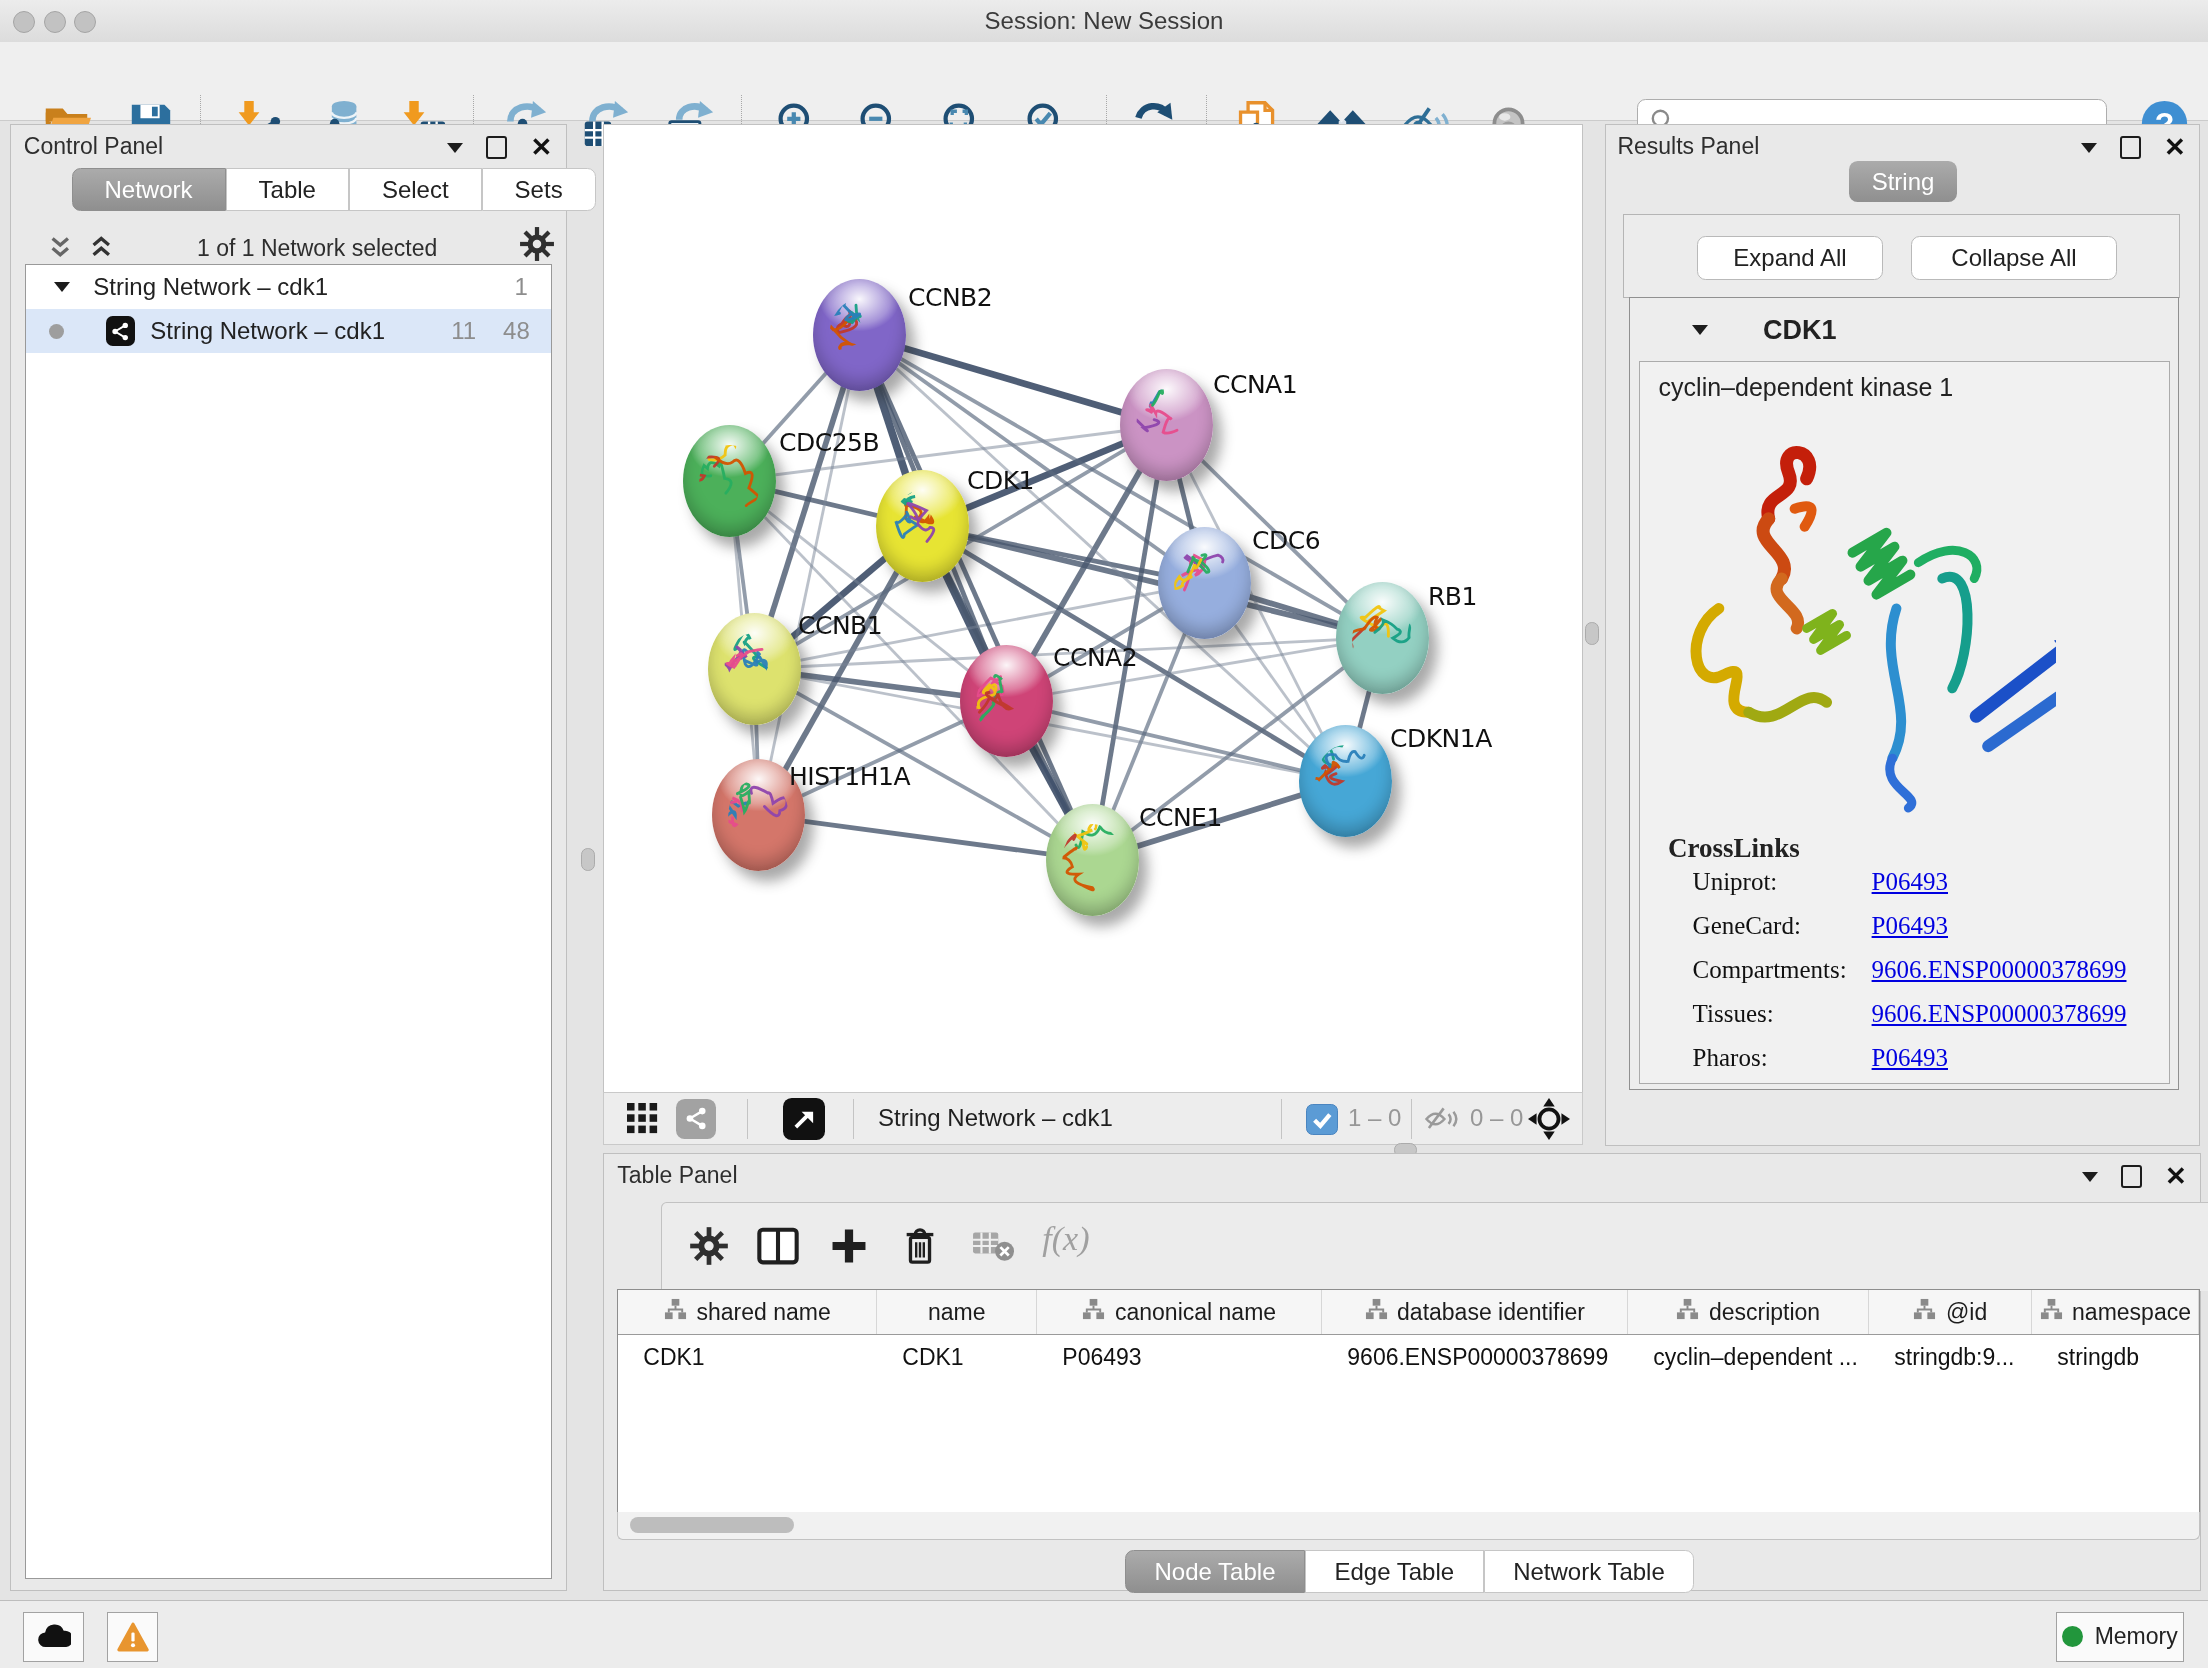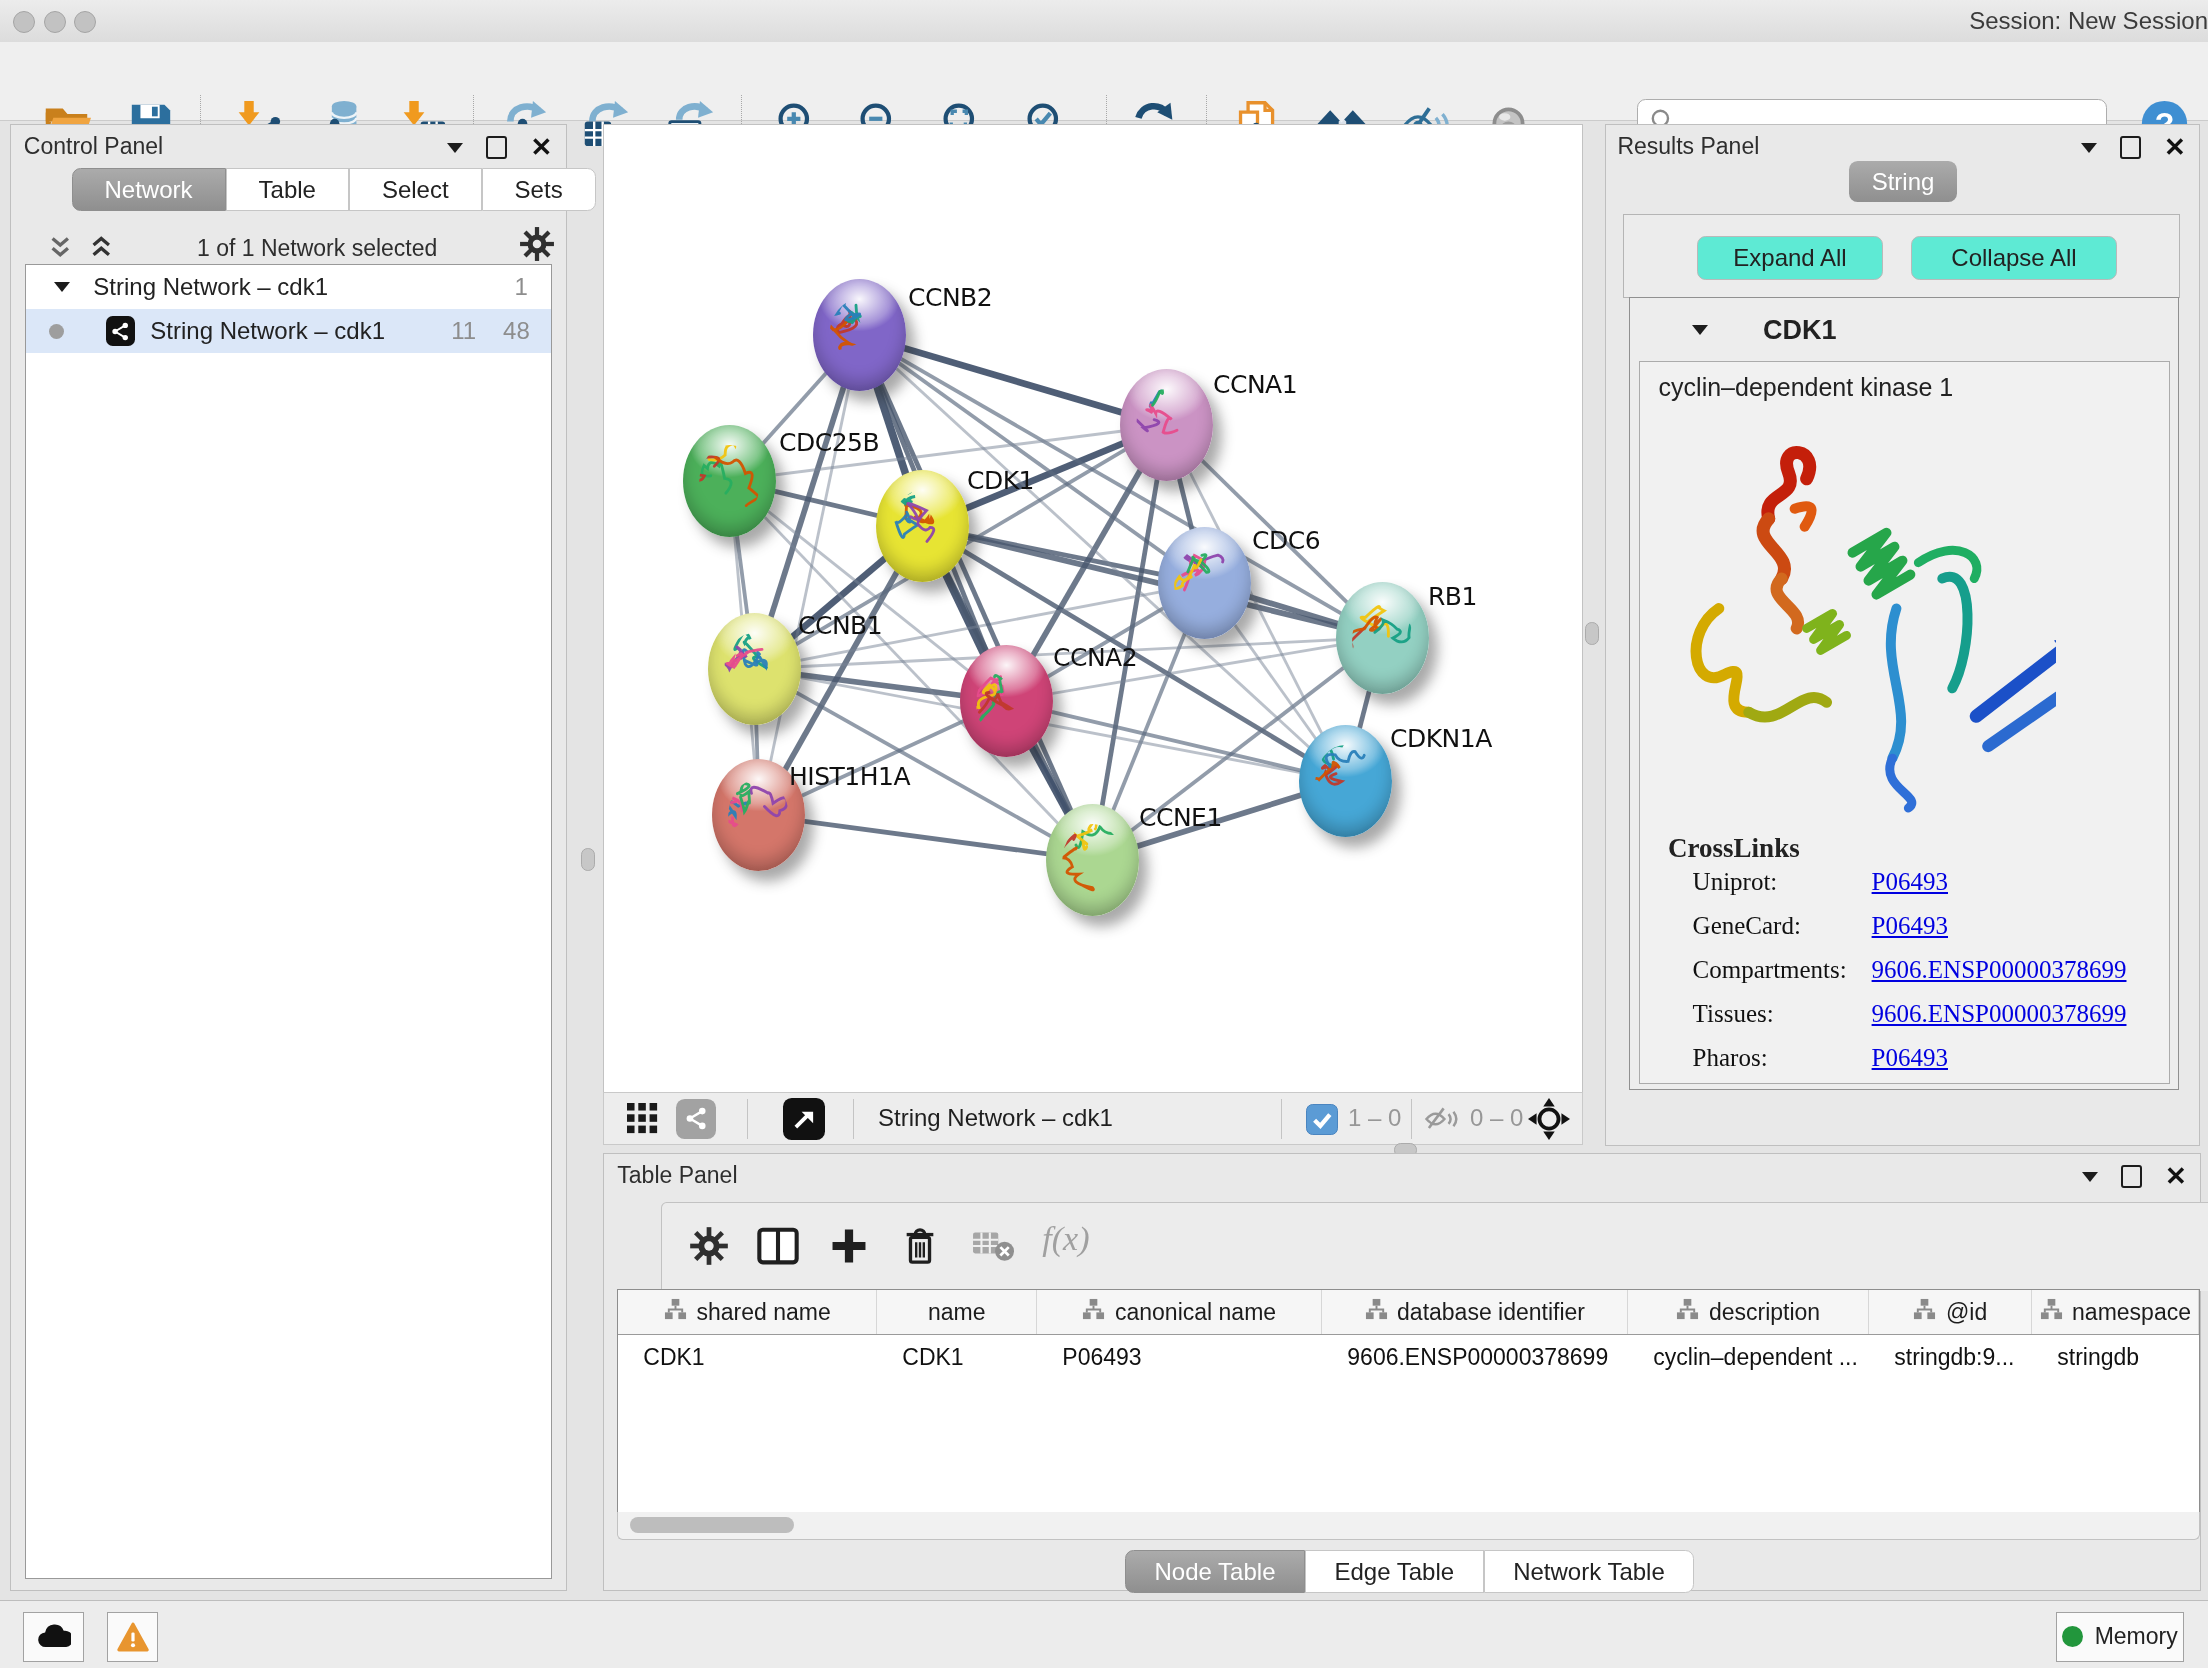--- a/index.html
+++ b/index.html
@@ -4,21 +4,21 @@
 <style>
   html,body{margin:0;padding:0;}
   body{width:2208px;height:1668px;position:relative;background:#e4e4e4;
        font-family:"Liberation Sans",sans-serif;overflow:hidden;color:#222;}
   .abs{position:absolute;}
   
   #titlebar{left:0;top:0;width:2208px;height:42px;background:linear-gradient(#ececec,#dcdcdc);
             border-bottom:1px solid #b2b2b2;}
   .tl{position:absolute;top:10.5px;width:20px;height:20px;border-radius:50%;
       background:#c2c2c2;border:1px solid #a5a5a5;}
-  #win-title{position:absolute;left:0;top:6.7px;width:100%;text-align:right;font-size:24px;color:#3b3b3b;}
+  #win-title{position:absolute;left:0;top:6.7px;width:100%;text-align:center;font-size:24px;color:#3b3b3b;}
   
   #toolbar{left:0;top:42px;width:2208px;height:78px;background:#efefef;border-bottom:1px solid #cbcbcb;}
   .tbtn{position:absolute;top:54px;width:53px;height:55px;display:flex;align-items:center;justify-content:center;}
   .tsep{position:absolute;top:53px;width:0;height:55px;border-left:1.9px dotted #a8a8a8;}
   #search-box{position:absolute;left:1637px;top:57px;width:468px;height:42px;background:#fff;
               border:1px solid #adadad;border-radius:8.6px;display:flex;align-items:center;}
   #search-box input{border:none;outline:none;flex:1;font-size:22px;background:transparent;margin-left:5.7px;}
   
   .panel{background:#e9e9e9;border:1px solid #bfbfbf;}
   .panel-title{font-size:23px;color:#2e2e2e;}
@@ -46,21 +46,21 @@
   .glabel{position:absolute;font-family:"DejaVu Sans",sans-serif;font-size:25px;color:#101010;letter-spacing:-0.5px;white-space:nowrap;}
   #net-toolbar{left:603px;top:1092px;width:978px;height:51px;background:#ededed;border:1px solid #c9c9c9;}
   .ntsep{position:absolute;top:5.7px;height:40px;border-left:1px solid #c4c4c4;}
   .gray-num{color:#979797;font-size:24px;}
   
   #results-panel{left:1605px;top:124px;width:593px;height:1020px;}
   #string-tab{position:absolute;left:243px;top:36px;width:108px;height:41px;border-radius:8.6px;
               background:linear-gradient(#ababab,#8f8f8f);color:#fff;font-size:24px;
               display:flex;align-items:center;justify-content:center;}
   #rp-btn-box{position:absolute;left:17px;top:89px;width:555px;height:82px;background:#ececec;border:1px solid #b5b5b5;}
-  .rp-btn{position:absolute;top:21px;height:42px;background:#5eead4;border:1px solid #b9b9b9;border-radius:8.6px;
+  .rp-btn{position:absolute;top:21px;height:42px;background:#ffffff;border:1px solid #b9b9b9;border-radius:8.6px;
           font-size:24px;display:flex;align-items:center;justify-content:center;text-align:right;}
   #cdk1-box{position:absolute;left:23px;top:172px;width:548px;height:791px;background:#ededed;
             border:1.9px solid #909090;}
   #cdk1-inner{position:absolute;left:8.6px;top:63px;width:529px;height:721px;background:#f1f1f1;border:1px solid #ababab;}
   .serif{font-family:"Liberation Serif",serif;}
   .xl-row{position:relative;height:44px;font-size:25px;}
   .xl-label{position:absolute;left:53px;color:#111;}
   .xl-link{position:absolute;left:232px;color:#0000e0;text-decoration:underline;}
   
   #table-panel{left:603px;top:1153px;width:1596px;height:436px;}

